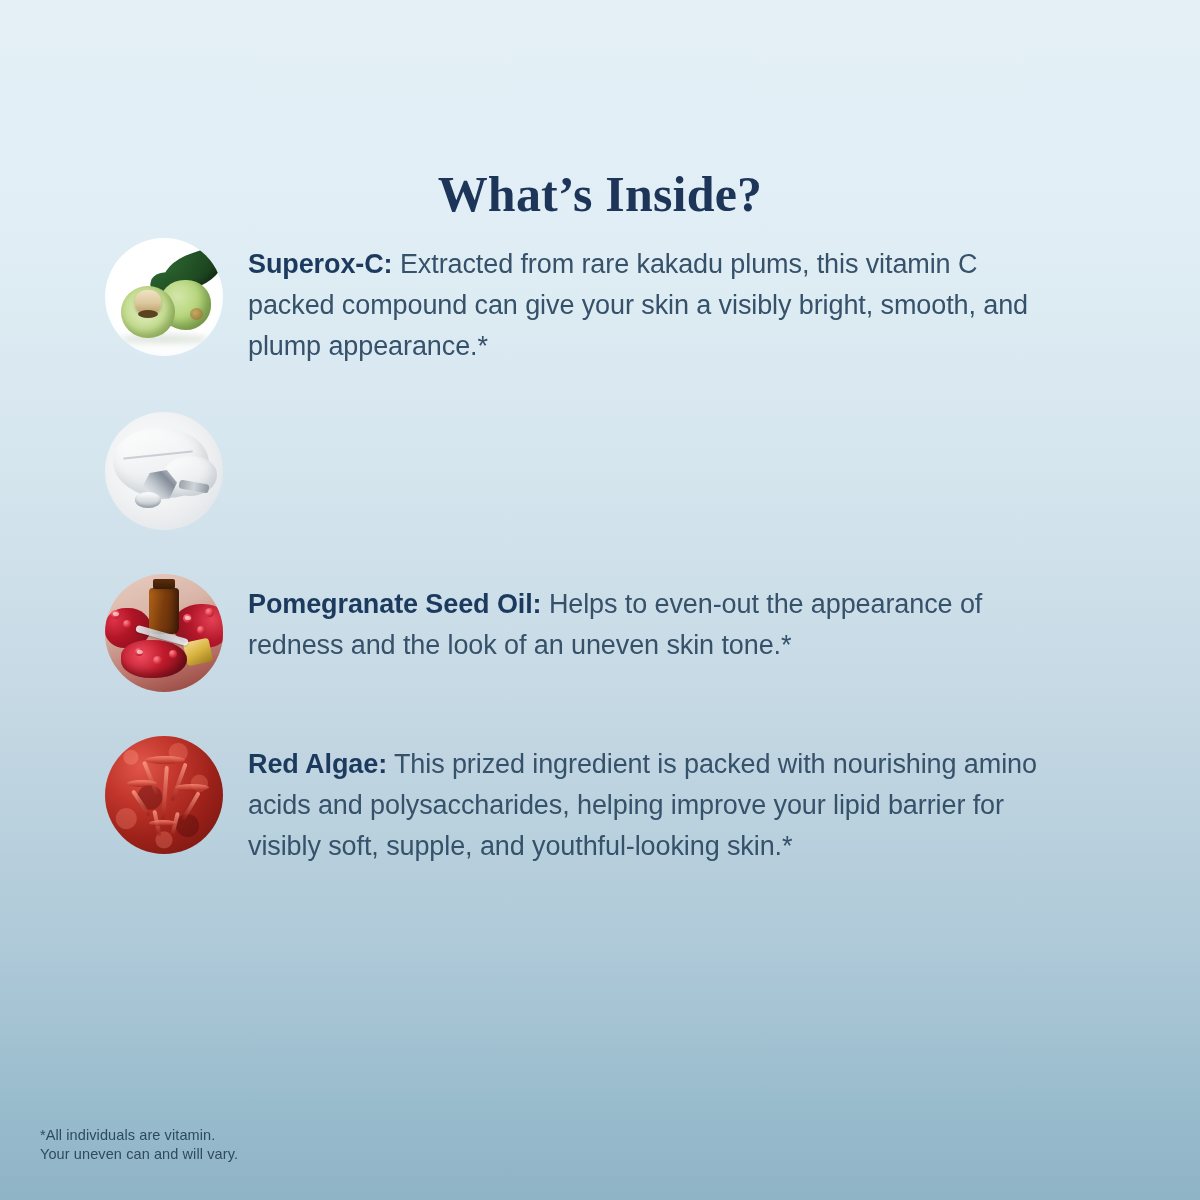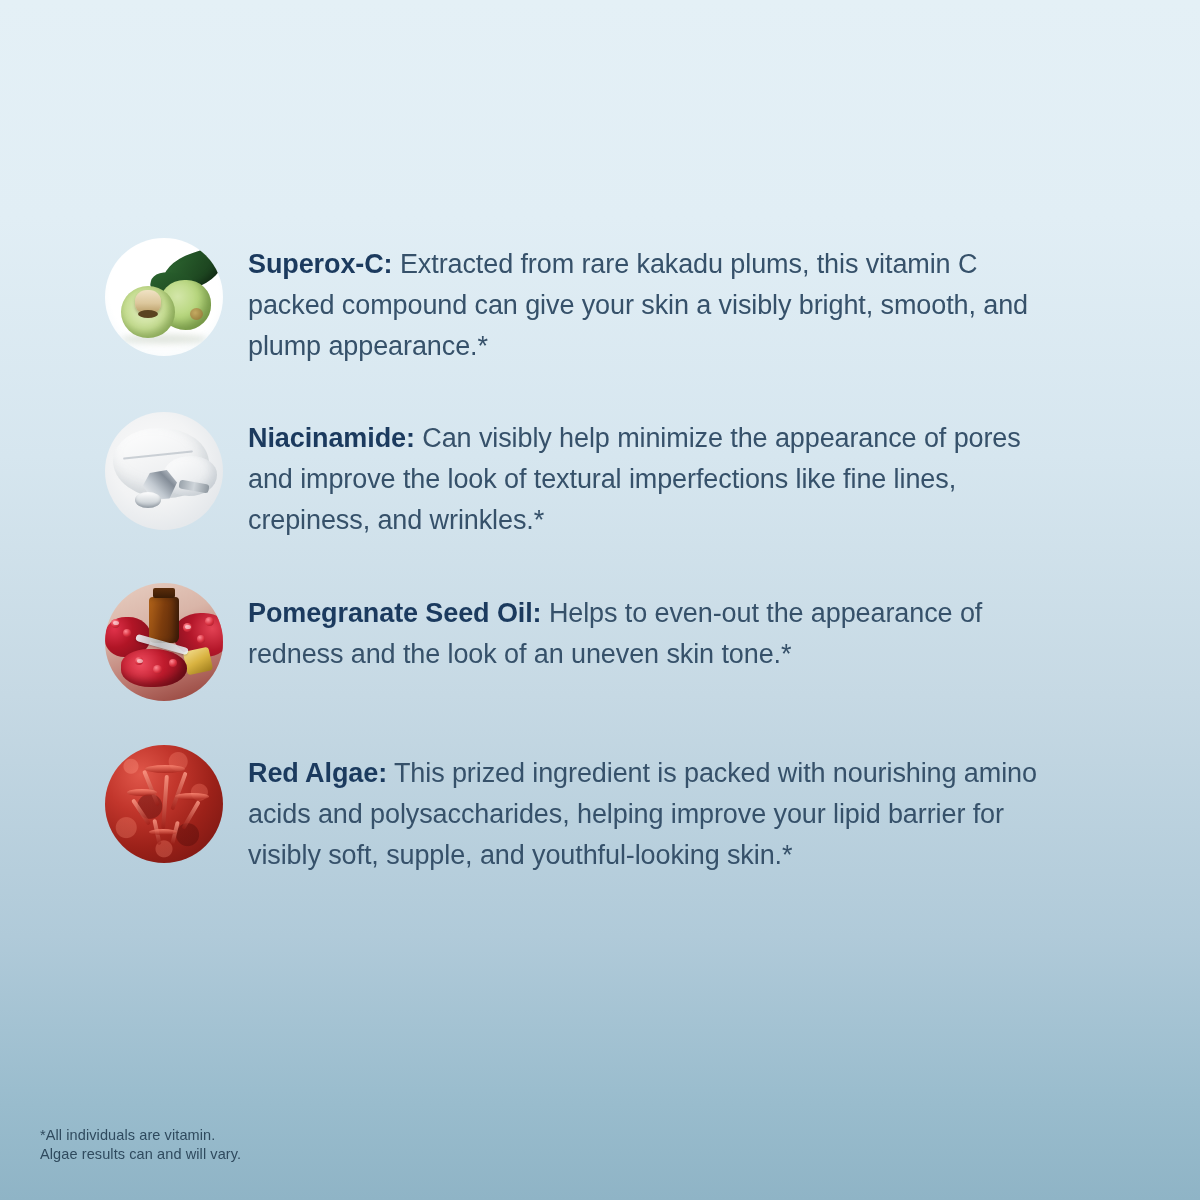--- a/index.html
+++ b/index.html
@@ -339,20 +339,21 @@
       radial-gradient(circle at 18% 70%, rgba(255,150,125,.28) 0 10px, transparent 11px),
       radial-gradient(circle at 70% 76%, rgba(80,10,8,.4) 0 11px, transparent 12px),
       radial-gradient(circle at 50% 88%, rgba(255,140,118,.3) 0 8px, transparent 9px);
   }
 </style>
 </head>
 <body>
 
 <div class="page">
 
+  <h1 class="title">What’s Inside?</h1>
 
   <div class="ingredients">
 
     <div class="ingredient row-1">
       <div class="thumb-wrap">
         <div class="thumb img-plum">
           <div class="plum-shadow"></div>
           <div class="plum-leaf"></div>
           <div class="plum-leaf2"></div>
           <div class="plum-whole"></div>
@@ -368,23 +369,20 @@
     <div class="ingredient row-2">
       <div class="thumb-wrap">
         <div class="thumb img-niacin">
           <div class="nia-mass"></div>
           <div class="nia-ridge"></div>
           <div class="nia-lobe"></div>
           <div class="nia-tip"></div>
           <div class="nia-crystal"></div>
           <div class="nia-crystal2"></div>
         </div>
-      </div>
-      <div class="blurb">
-        <b>Niacinamide:</b><span> Can visibly help minimize the appearance of pores and improve the look of textural imperfections like fine lines, crepiness, and wrinkles.*</span>
       </div>
     </div>
 
     <div class="ingredient row-3">
       <div class="thumb-wrap">
         <div class="thumb img-pom">
           <div class="pom-pile-l"></div>
           <div class="pom-pile-r"></div>
           <div class="pom-bottle"></div>
           <div class="pom-cap"></div>
@@ -427,16 +425,16 @@
       </div>
       <div class="blurb">
         <b>Red Algae:</b><span> This prized ingredient is packed with nourishing amino acids and polysaccharides, helping improve your lipid barrier for visibly soft, supple, and youthful-looking skin.*</span>
       </div>
     </div>
 
   </div>
 
   <div class="footnote">
     <div>*All individuals are vitamin.</div>
-    <div>Algae results can and will vary.</div>
+    <div>Your uneven can and will vary.</div>
   </div>
 
 </div>
 
 </body></html>

